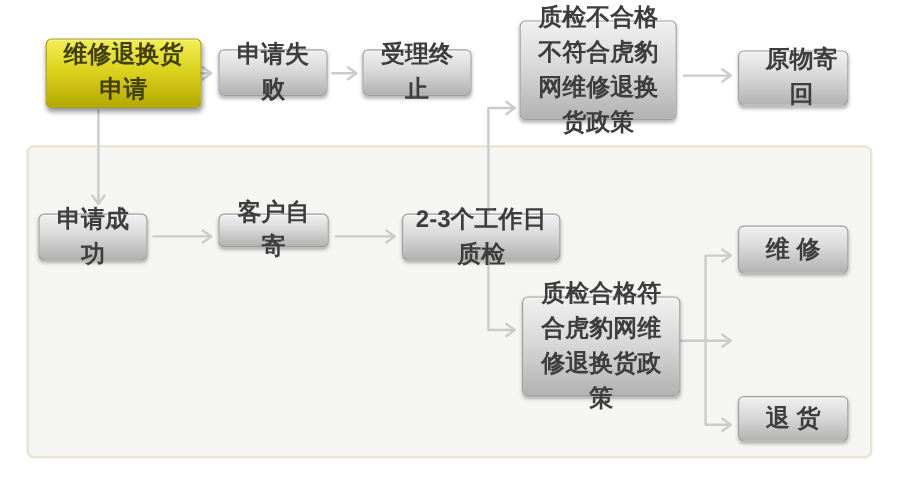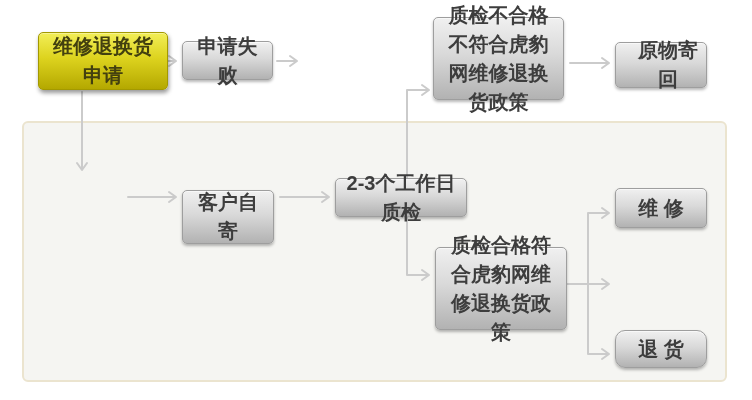--- a/index.html
+++ b/index.html
@@ -70,30 +70,32 @@
 
       <path d="M588 284 V354 H608"></path>
       <path d="M602 349 L609 354 L602 359"></path>
     </g>
   </svg>
 
   <div class="box start" style="left:38px;top:32px;width:130px;height:58px;">维修退换货申请</div>
 
   <div class="box" style="left:182px;top:41px;width:91px;height:39px;">申请失败</div>
 
+  <div class="box" style="left:302px;top:41px;width:91px;height:39px;">受理终止</div>
 
   <div class="box" style="left:433px;top:17px;width:131px;height:83px;">质检不合格不符合虎豹网维修退换货政策</div>
 
   <div class="box" style="left:615px;top:42px;width:92px;height:46px;padding-left:20px;">原物寄回</div>
 
+  <div class="box" style="left:32px;top:178px;width:91px;height:39px;">申请成功</div>
 
-  <div class="box" style="left:182px;top:190px;width:92px;height:54px;text-align:center;">客户自寄</div>
+  <div class="box" style="left:182px;top:178px;width:92px;height:28px;text-align:center;">客户自寄</div>
 
   <div class="box" style="left:335px;top:178px;width:132px;height:39px;">2-3个工作日质检</div>
 
   <div class="box" style="left:435px;top:247px;width:132px;height:83px;">质检合格符合虎豹网维修退换货政策</div>
 
   <div class="box" style="left:615px;top:188px;width:92px;height:40px;">维 修</div>
 
 
-  <div class="box" style="left:615px;top:330px;width:92px;height:38px;border-radius:10px;">退 货</div>
+  <div class="box" style="left:615px;top:330px;width:92px;height:38px;">退 货</div>
 
 </div>
 
 </body></html>

